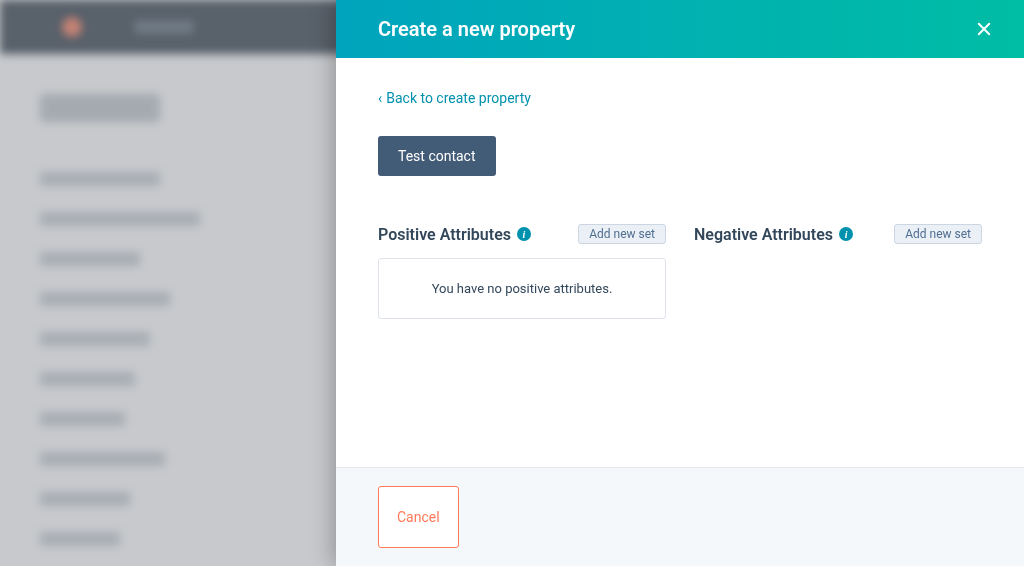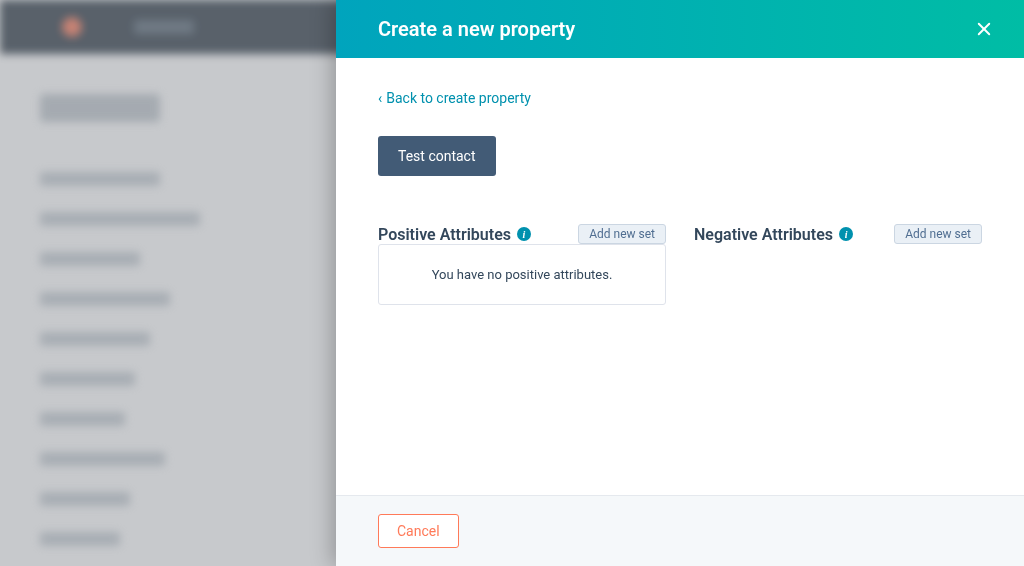--- a/index.html
+++ b/index.html
@@ -28,30 +28,30 @@
     .close-x svg { width:18px; height:18px; }
 
     .panel-body { flex:1; padding: 30px 42px; overflow:auto; }
     .back-link { color:#0091ae; font-size:14px; cursor:pointer; display:inline-flex; align-items:center; gap:4px; margin-bottom: 30px;}
     .back-link .chev { font-size: 14px; }
 
     .test-btn { background:#425b76; color:#fff; border:none; padding: 12px 20px; font-size:14px; font-weight:400; border-radius:3px; cursor:pointer; margin-bottom: 48px;}
 
     .attrs-row { display:flex; gap: 28px; }
     .attrs-col { flex:1; }
-    .attrs-head { display:flex; align-items:center; justify-content:space-between; }
+    .attrs-head { display:flex; align-items:center; justify-content:space-between; margin-bottom: 14px;}
     .attrs-title-wrap { display:flex; align-items:center; gap:6px; }
     .attrs-title { font-size:16px; font-weight:600; color:#33475b; }
     .info-icon { width:14px; height:14px; border-radius:50%; background:#0091ae; color:#fff; font-size:10px; font-weight:700; display:inline-flex; align-items:center; justify-content:center; font-style: italic; font-family: Georgia, serif;}
     .add-set-btn { background:#eaf0f6; color:#506e91; border:1px solid #cbd6e2; padding:2px 10px; font-size:12px; border-radius:3px; cursor:pointer; }
     .attrs-box { border:1px solid #dfe3eb; border-radius:3px; padding: 22px 16px; text-align:center; color:#33475b; font-size:13px;}
 
     .panel-footer { border-top:1px solid #e5e9ee; padding: 18px 42px; background:#f5f8fa; display:flex; gap:12px;}
     .create-btn { background:#ff7a59; color:#fff; border:none; padding:10px 22px; font-size:14px; border-radius:3px; cursor:pointer;}
-    .cancel-btn { background:#fff; color:#ff7a59; border:1px solid #ff7a59; padding:8px 18px; font-size:14px; border-radius:3px; cursor:pointer;}
+    .cancel-btn { background:#fff; color:#ff7a59; border:1px solid #ff7a59; padding:22px 18px; font-size:14px; border-radius:3px; cursor:pointer;}
   </style>
 </head>
 <body>
 
 <div class="bg-app">
   <div class="bg-topbar">
     <div class="bg-logo"></div>
     <div class="bg-menu"></div>
   </div>
   <div class="bg-content">

